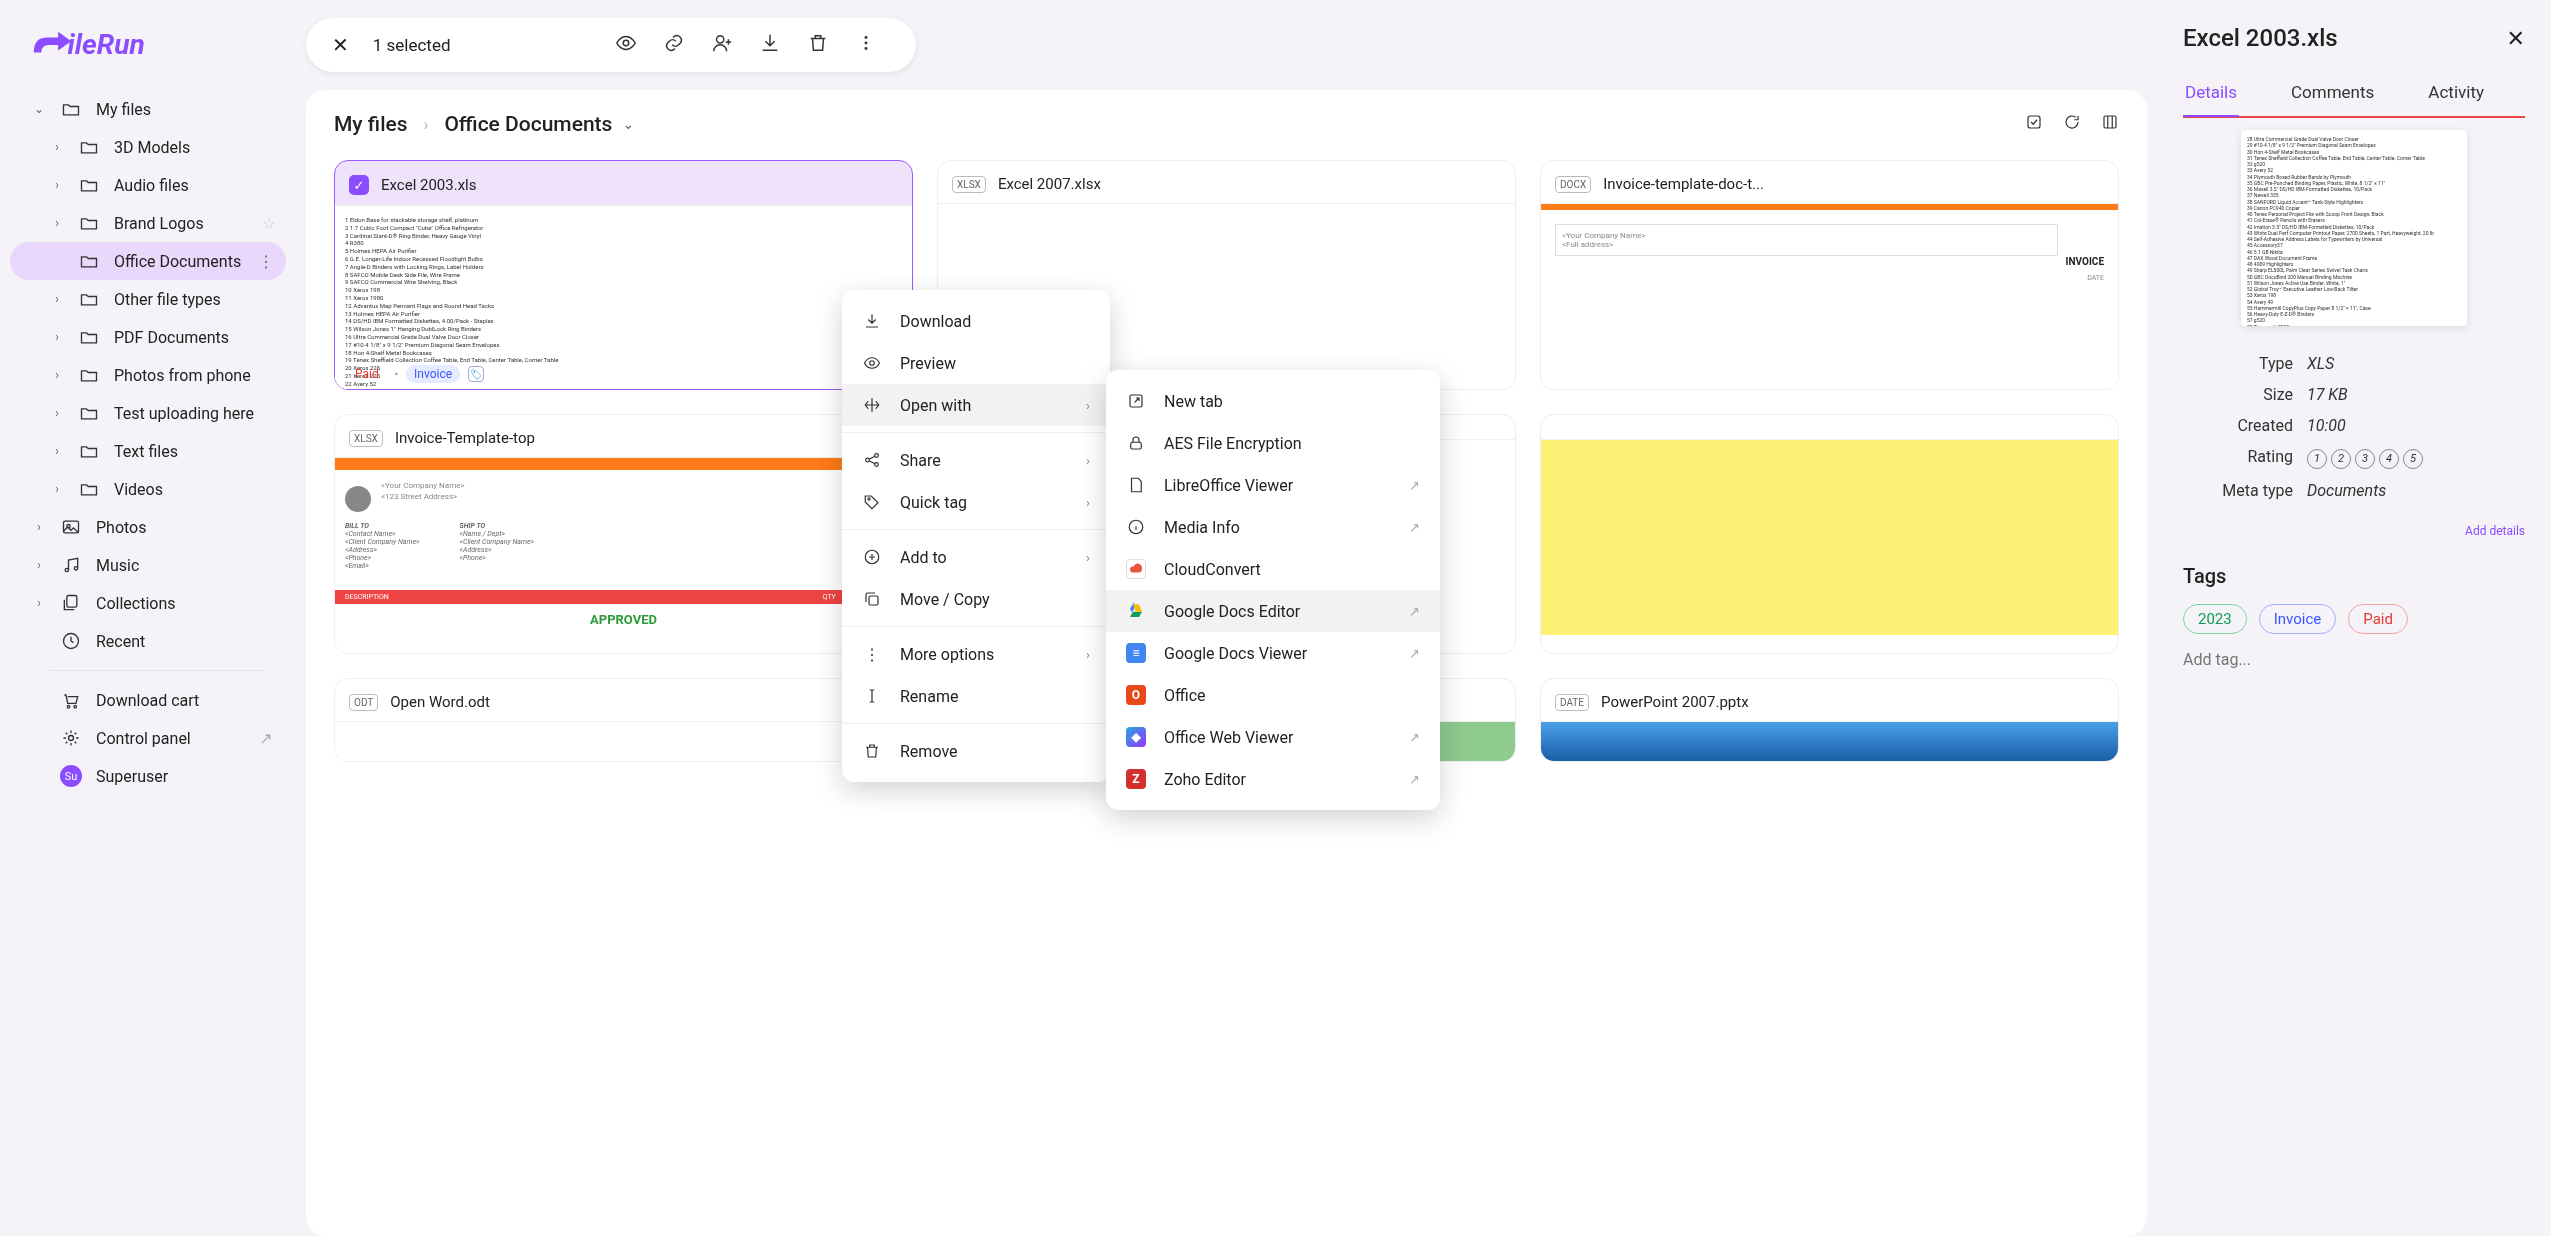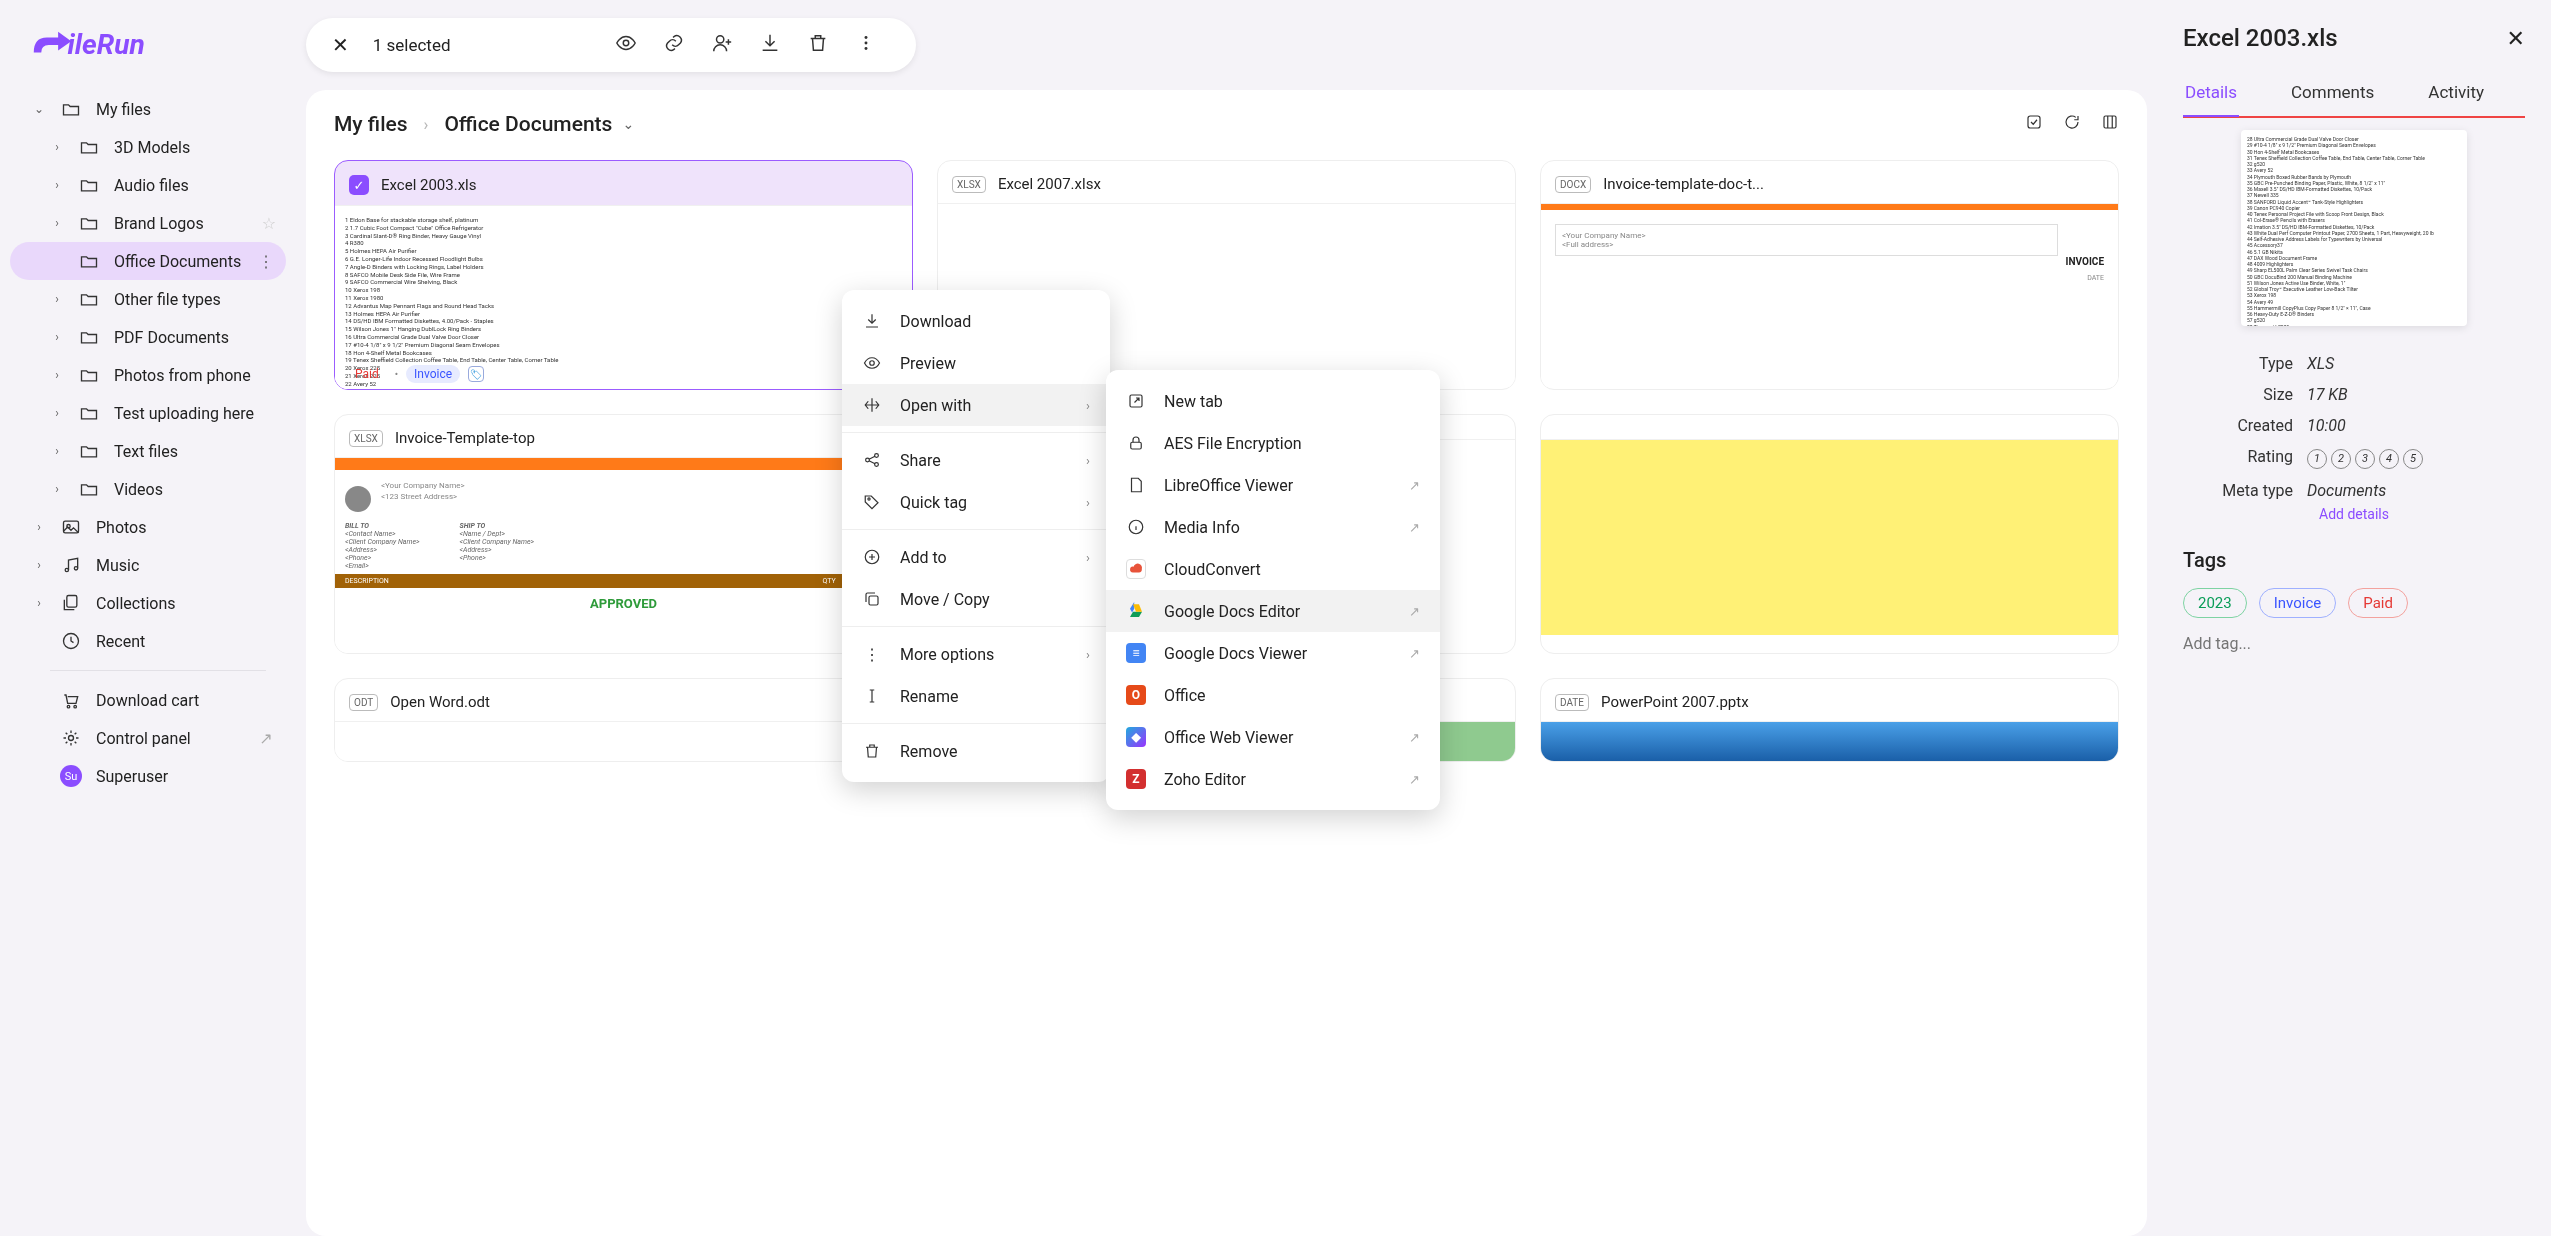--- a/index.html
+++ b/index.html
@@ -74,21 +74,21 @@
 .details-head .x { font-size: 22px; cursor:pointer;}
 .tabs { display:flex; gap: 50px; border-bottom:2px solid #ef4444; margin-bottom: 6px;}
 .tab { padding: 8px 2px 14px 2px; font-size:17px; cursor:pointer; color:#333; position:relative;}
 .tab.active { color:#8b4dff;}
 .tab.active::after{content:"";position:absolute;left:0;right:0;bottom:-1px;height:2px;background:#8b4dff;}
 .preview-box { align-self:center; width: 226px; height: 196px; background:#fff; box-shadow: 0 2px 8px rgba(0,0,0,.1); border-radius:4px; margin: 6px 0 22px 0; overflow:hidden; padding:6px; font-size:5px; line-height:1.25; color:#333;}
 .meta-row { display:flex; margin: 6px 0; font-size:16px;}
 .meta-row .k{width:110px;text-align:right;margin-right:14px;color:#333;}
 .meta-row .v{color:#333;font-style:italic;}
 .rating .circ{display:inline-flex;width:20px;height:20px;border:1px solid #888;border-radius:50%;align-items:center;justify-content:center;font-size:11px;margin-right:4px;cursor:pointer;}
-.add-details{color:#8b4dff;margin:0 0 26px 0;cursor:pointer;font-size:14px;text-align:center;}
+.add-details{color:#8b4dff;margin:18px 0 26px 0;cursor:pointer;font-size:12px;text-align:right;}
 .tags-h{font-size:20px;font-weight:500;margin-bottom:16px;}
 .tags-row{display:flex;gap:12px;flex-wrap:wrap;margin-bottom:16px;}
 .tag-chip{border-radius:18px;padding:5px 14px;font-size:15px;}
 .tag-chip.green{color:#0a9d58;border:1px solid #7ed3a3;}
 .tag-chip.blue{color:#3b55ff;border:1px solid #9fb0ff;}
 .tag-chip.red{color:#e53935;border:1px solid #f3a29e;}
 .add-tag{color:#aaa;font-size:16px;}
 
 .ico { stroke:#333; stroke-width:1.6; fill:none; }
 </style>
@@ -382,21 +382,21 @@
           <div class="file-thumb" style="background:#fff;">
             <div style="height:12px;background:#ff7a18;"></div>
             <div style="display:flex;padding:10px;gap:10px;">
               <div style="width:26px;height:26px;border-radius:50%;background:#888;margin-top:6px;"></div>
               <div style="font-size:8px;color:#888;line-height:1.4;">&lt;Your Company Name&gt;<br>&lt;123 Street Address&gt;</div>
             </div>
             <div style="display:flex;gap:40px;padding:0 10px;font-size:7px;color:#666;font-style:italic;">
               <div><b>BILL TO</b><br>&lt;Contact Name&gt;<br>&lt;Client Company Name&gt;<br>&lt;Address&gt;<br>&lt;Phone&gt;<br>&lt;Email&gt;</div>
               <div><b>SHIP TO</b><br>&lt;Name / Dept&gt;<br>&lt;Client Company Name&gt;<br>&lt;Address&gt;<br>&lt;Phone&gt;</div>
             </div>
-            <div style="height:14px;background:#a16207;margin-top:4px;display:flex;color:#fff;font-size:7px;align-items:center;">
+            <div style="height:14px;background:#ef4444;margin-top:20px;display:flex;color:#fff;font-size:7px;align-items:center;">
                 <span style="margin-left:10px;">DESCRIPTION</span>
                 <span style="margin-left:auto;margin-right:30px;">QTY</span>
                 <span style="margin-right:10px;">UNIT PRICE</span>
               </div>
             <div style="text-align:center;color:#2e9b3a;font-weight:700;font-size:13px;margin-top:8px;">APPROVED</div>
           </div>
         </div>
         <div class="file row2">
             <div class="file-head"></div>
             <div class="file-thumb" style="background:radial-gradient(circle at 30% 70%, #ff5aa0 6%, transparent 7%), radial-gradient(circle at 55% 60%, #35c0ff 6%, transparent 7%), radial-gradient(circle at 75% 75%, #ffc13b 7%, transparent 8%),#fff;"></div>

